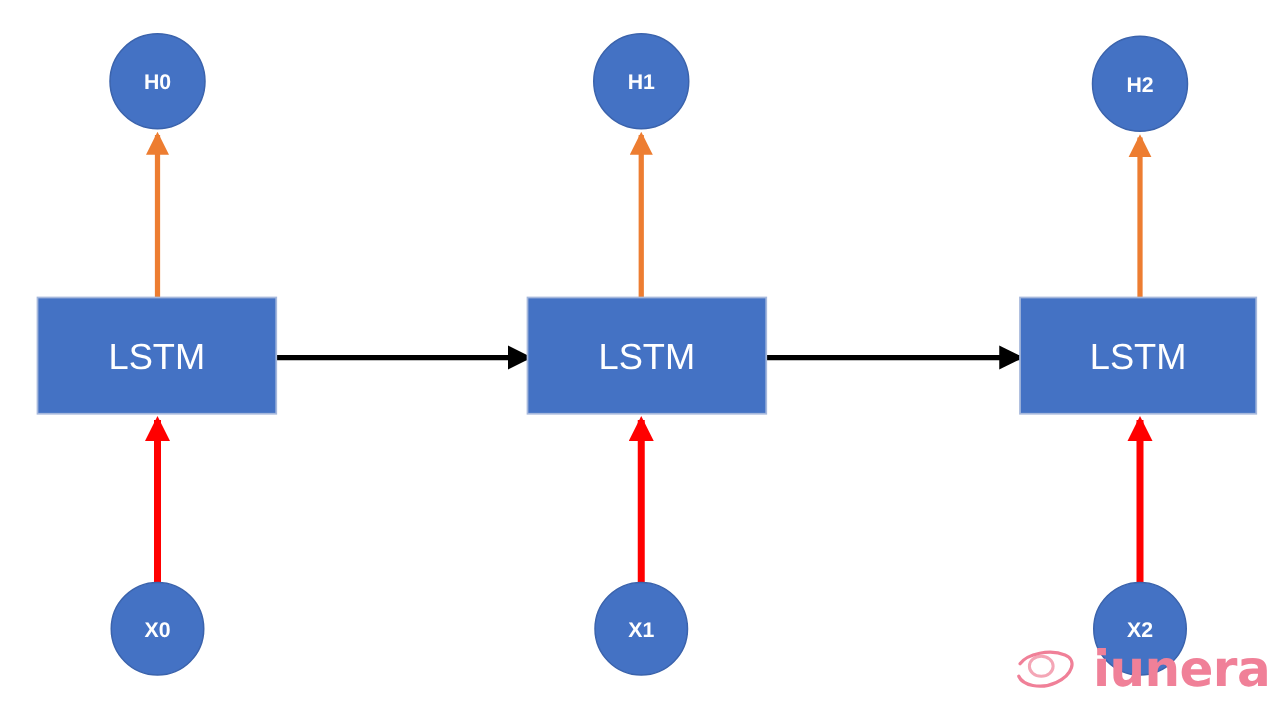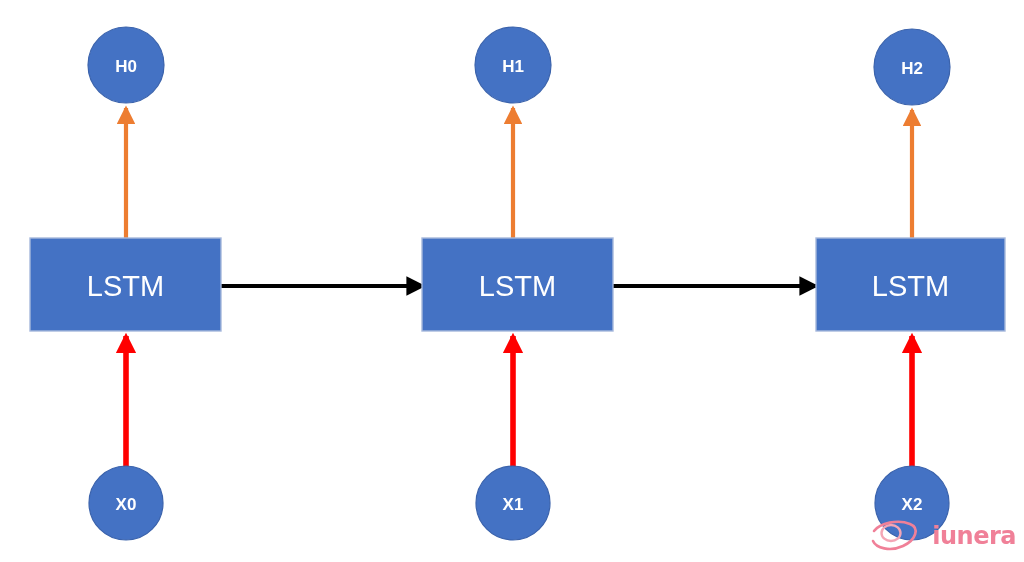--- a/index.html
+++ b/index.html
@@ -51,21 +51,21 @@
   .brand-wrap {
     position: absolute;
     right: 8px;
     bottom: 6px;
     display: flex;
     align-items: center;
     gap: 6px;
   }
   .brand-text {
     font-family: "DejaVu Sans", sans-serif;
-    font-size: 24px;
+    font-size: 40px;
     font-weight: 700;
     color: #F08098;
     letter-spacing: -0.5px;
     line-height: 1;
   }
 </style>
 </head>
 <body>
 
 <div id="canvas">

